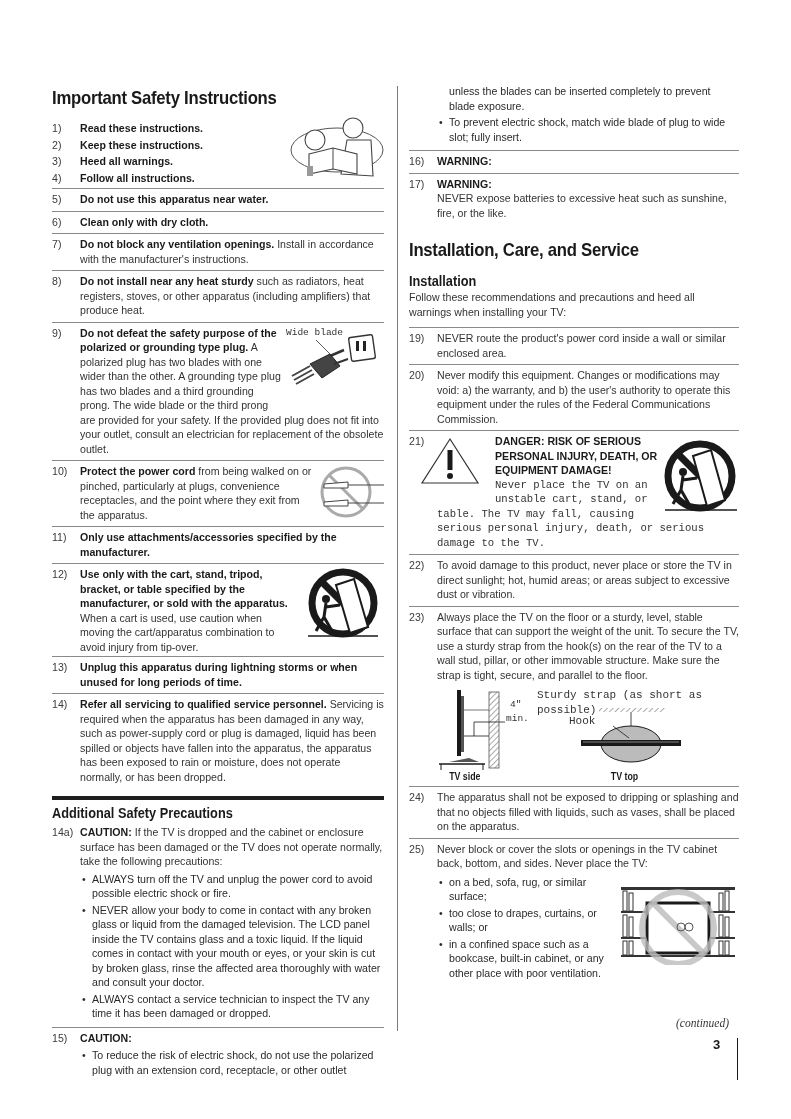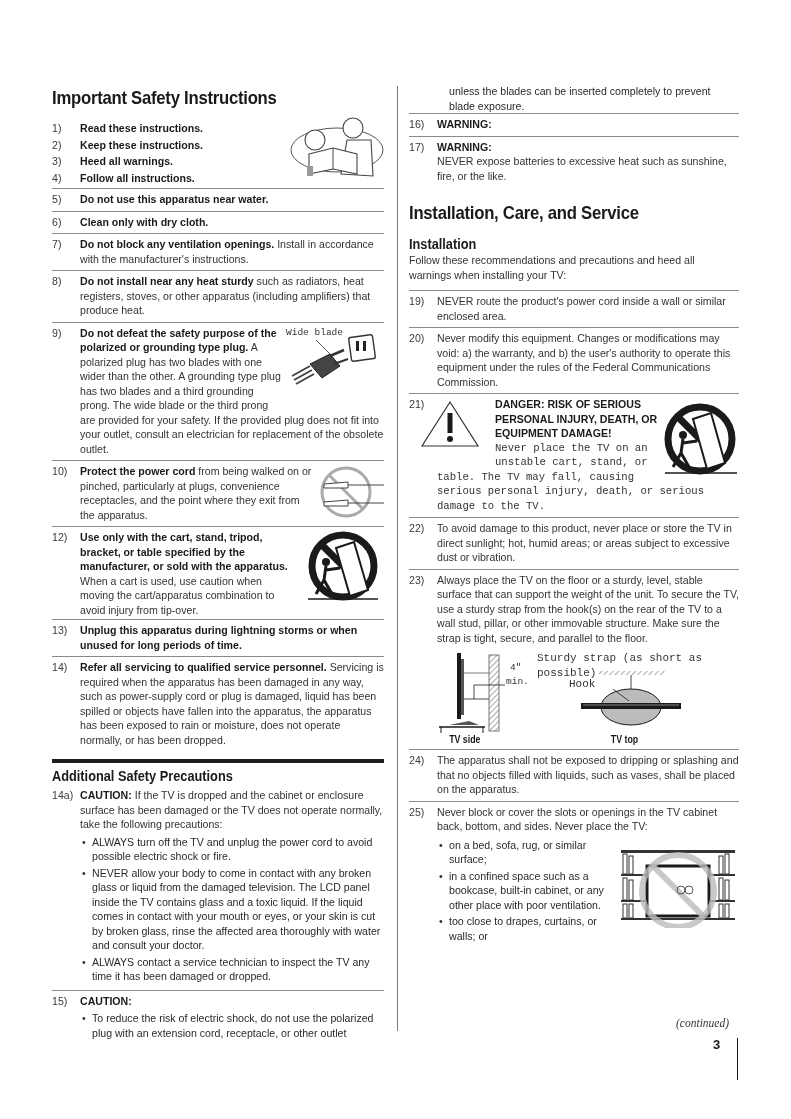--- a/index.html
+++ b/index.html
@@ -101,20 +101,21 @@
       <svg width="66" height="56" viewBox="0 0 66 56">
         <circle cx="28" cy="28" r="24" fill="none" stroke="#aaa" stroke-width="3"></circle>
         <line x1="11" y1="11" x2="45" y2="45" stroke="#aaa" stroke-width="3"></line>
         <path d="M6 20 L30 18 L30 24 L6 24 Z M30 21 L66 21" fill="#fff" stroke="#444" stroke-width="1"></path>
         <path d="M6 38 L30 36 L30 42 L6 42 Z M30 39 L66 39" fill="#fff" stroke="#444" stroke-width="1"></path>
       </svg>
     </div>
     <span class="b">Protect the power cord</span><span class="txt"> from being walked on or pinched, particularly at plugs, convenience receptacles, and the point where they exit from the apparatus.</span>
   </div>
 
+  <div class="item"><span class="num">11)</span><span class="b">Only use attachments/accessories specified by the manufacturer.</span></div>
 
   <div class="item" style="padding-bottom:2px">
     <span class="num">12)</span>
     <div style="float:right; width:82px; height:72px; margin-left:4px;">
       <svg width="82" height="72" viewBox="0 0 82 72">
         <circle cx="41" cy="36" r="31" fill="none" stroke="#1a1a1a" stroke-width="7"></circle>
         <line x1="19" y1="14" x2="63" y2="58" stroke="#1a1a1a" stroke-width="7"></line>
         <path d="M34 18 L52 12 L66 60 L48 66 Z" fill="#fff" stroke="#1a1a1a" stroke-width="2"></path>
         <circle cx="24" cy="32" r="4" fill="#1a1a1a"></circle>
         <path d="M24 36 L22 50 L14 64 M22 50 L30 64 M24 40 L38 38" stroke="#1a1a1a" stroke-width="3" fill="none"></path>
@@ -147,20 +148,21 @@
       <div class="bullet">To reduce the risk of electric shock, do not use the polarized plug with an extension cord, receptacle, or other outlet</div>
     </div>
   </div>
 </div>
 
 <div class="divider-v"></div>
 
 <div class="col col-right">
   <div style="padding-left:28px; margin-top:-2px;">
     <div style="padding-left:12px">unless the blades can be inserted completely to prevent blade exposure.</div>
+    <div class="bullet" style="margin-top:2px; margin-bottom:6px;">To prevent electric shock, match wide blade of plug to wide slot; fully insert.</div>
   </div>
 
   <div class="item">
     <span class="num">16)</span>
     <div class="b">WARNING:</div>
   </div>
   <div class="item">
     <span class="num">17)</span>
     <div class="b">WARNING:</div>
     <div class="txt">NEVER expose batteries to excessive heat such as sunshine, fire, or the like.</div>
@@ -236,22 +238,22 @@
   </div>
 
   <div class="item"><span class="num">24)</span><span class="txt">The apparatus shall not be exposed to dripping or splashing and that no objects filled with liquids, such as vases, shall be placed on the apparatus.</span></div>
 
   <div class="item" style="position:relative;">
     <span class="num">25)</span>
     <span class="txt">Never block or cover the slots or openings in the TV cabinet back, bottom, and sides. Never place the TV:</span>
     <div style="position:relative;">
       <div class="bullets" style="width:170px; margin-top:4px;">
         <div class="bullet">on a bed, sofa, rug, or similar surface;</div>
+        <div class="bullet">too close to drapes, curtains, or walls; or</div>
         <div class="bullet">in a confined space such as a bookcase, built-in cabinet, or any other place with poor ventilation.</div>
-        <div class="bullet">too close to drapes, curtains, or walls; or</div>
       </div>
       <div style="position:absolute; left:182px; top:8px; width:118px; height:82px;">
         <svg width="118" height="82" viewBox="0 0 118 82">
           <rect x="2" y="4" width="114" height="3" fill="#333"></rect>
           <rect x="2" y="28" width="114" height="2" fill="#333"></rect>
           <rect x="2" y="54" width="114" height="2" fill="#333"></rect>
           <rect x="2" y="72" width="114" height="2" fill="#333"></rect>
           <g stroke="#333" stroke-width="1" fill="#fff">
             <rect x="4" y="8" width="4" height="20"></rect>
               <rect x="10" y="10" width="4" height="18"></rect>

